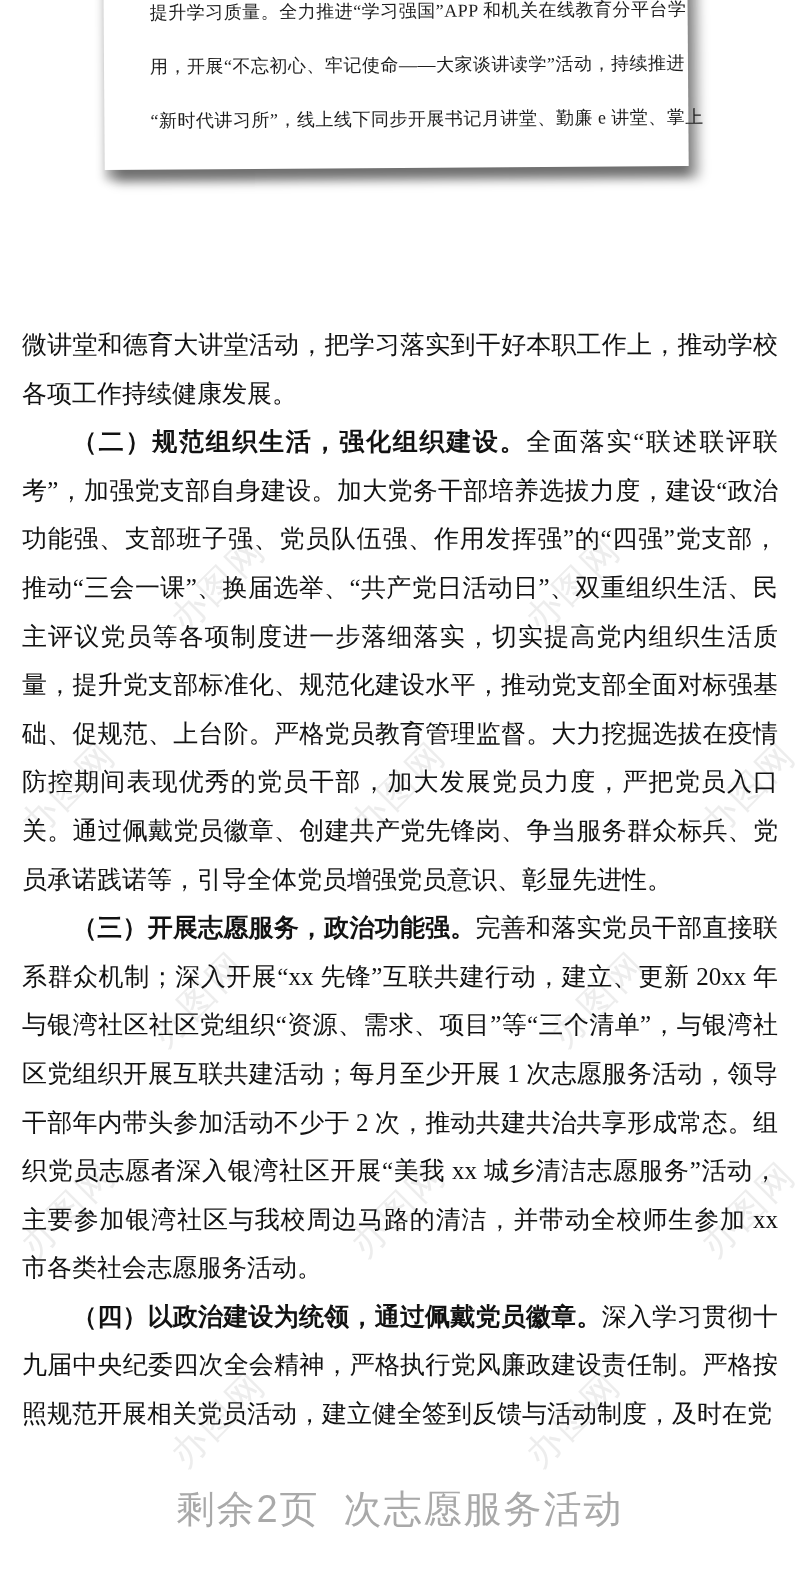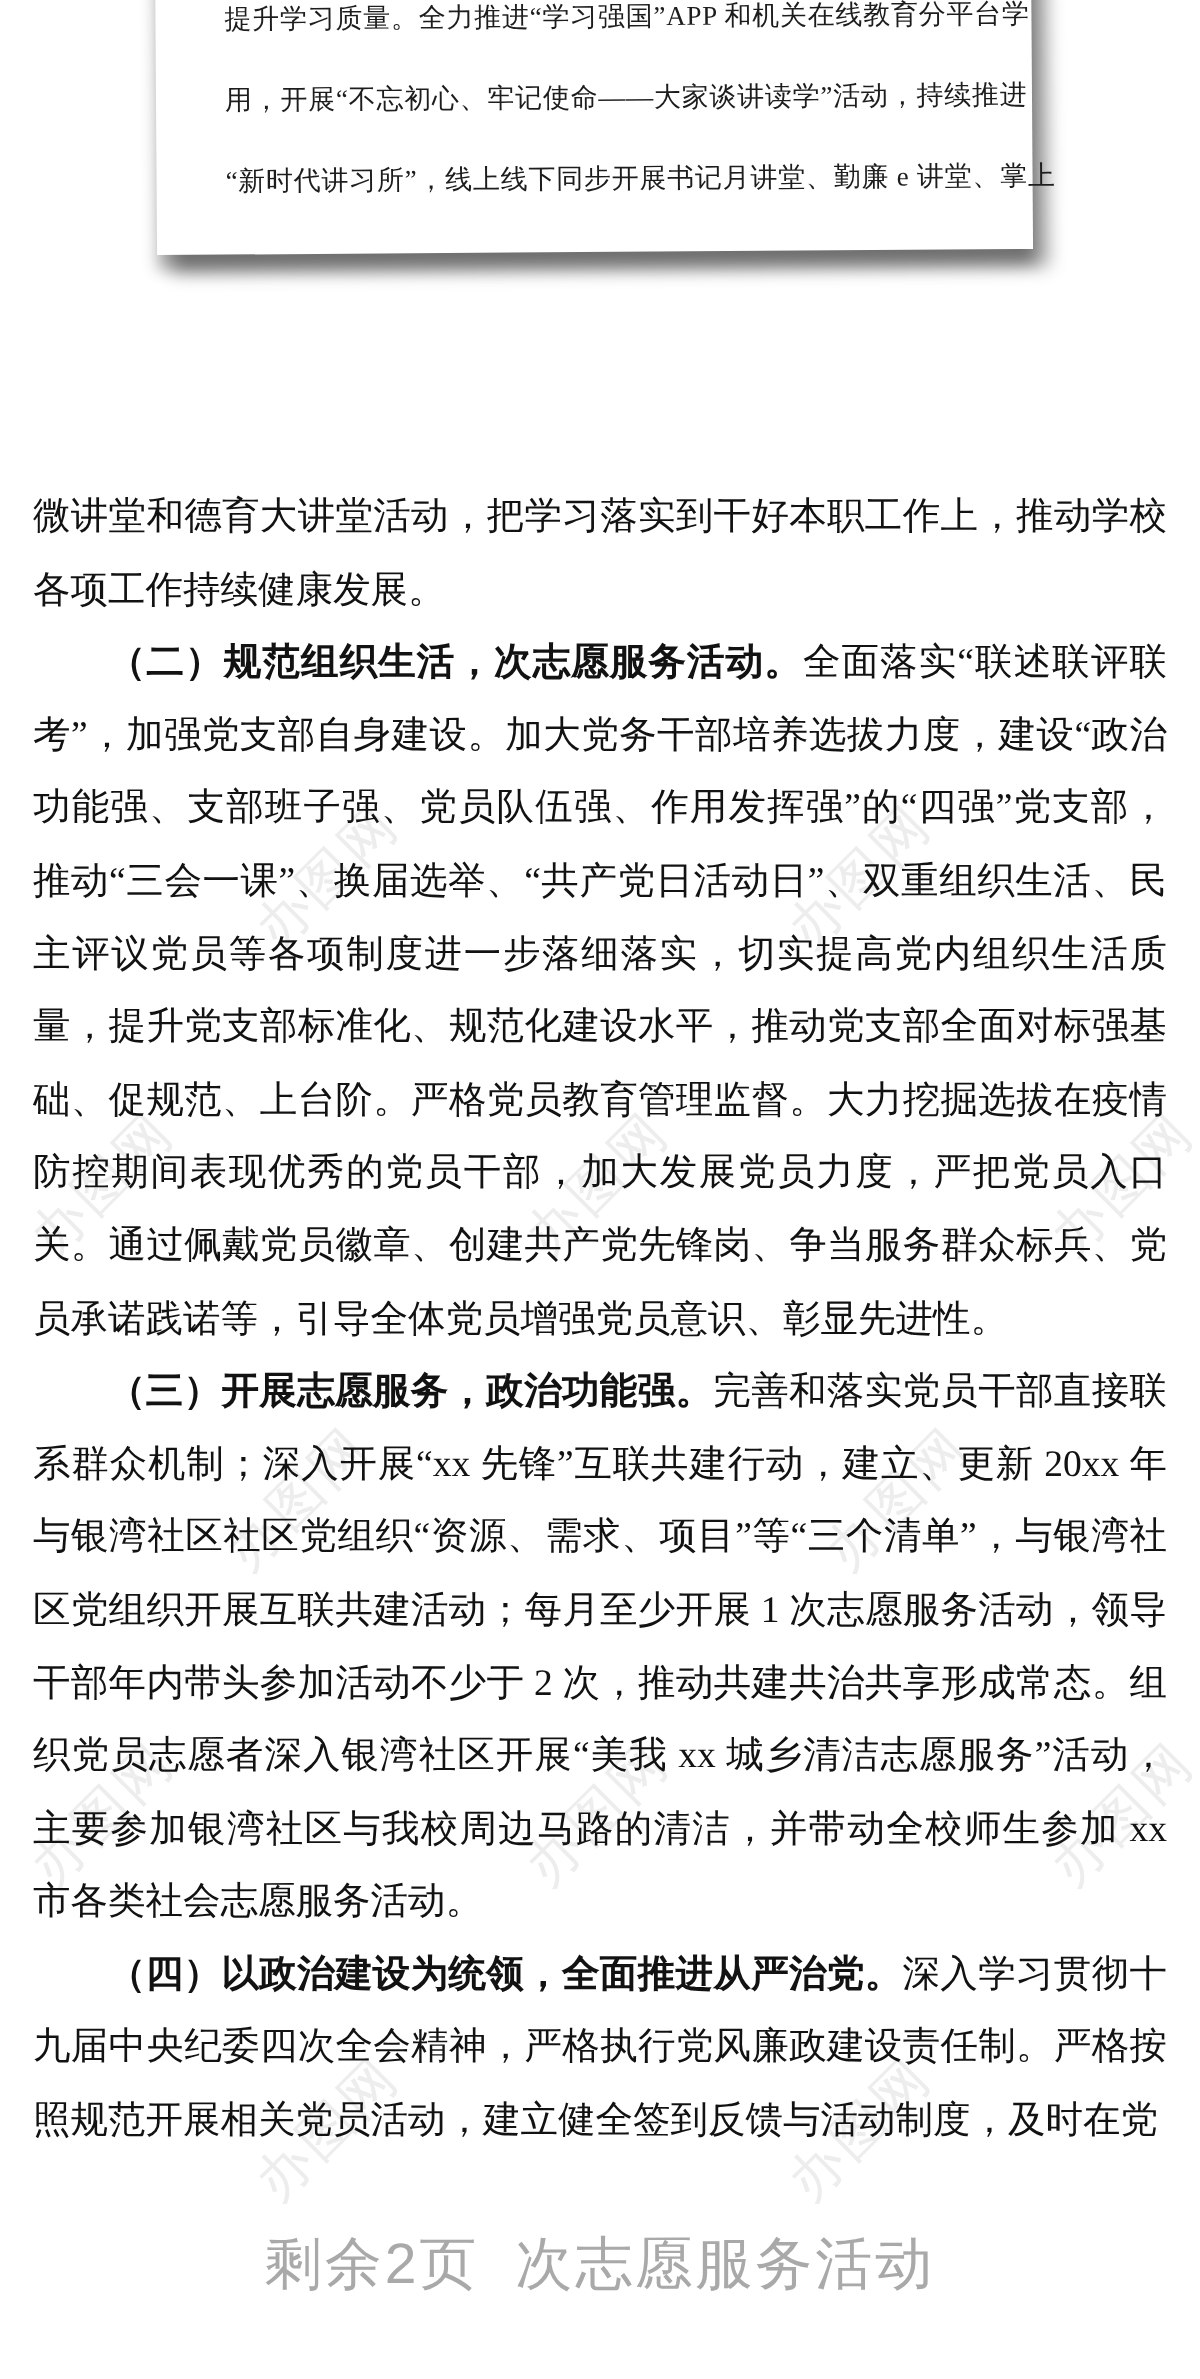--- a/index.html
+++ b/index.html
@@ -122,23 +122,23 @@
     <div class="preview-text">
       <div class="preview-line">提升学习质量。全力推进“学习强国”APP 和机关在线教育分平台学</div>
       <div class="preview-line">用，开展“不忘初心、牢记使命——大家谈讲读学”活动，持续推进</div>
       <div class="preview-line">“新时代讲习所”，线上线下同步开展书记月讲堂、勤廉 e 讲堂、掌上</div>
     </div>
   </div>
 
   <div class="doc-clip">
     <div class="doc-body">
       <p><b></b><span>微讲堂和德育大讲堂活动，把学习落实到干好本职工作上，推动学校各项工作持续健康发展。</span></p>
-      <p class="indent"><b>（二）规范组织生活，次志愿服务活动。</b><span>全面落实“联述联评联考”，加强党支部自身建设。加大党务干部培养选拔力度，建设“政治功能强、支部班子强、党员队伍强、作用发挥强”的“四强”党支部，推动“三会一课”、换届选举、“共产党日活动日”、双重组织生活、民主评议党员等各项制度进一步落细落实，切实提高党内组织生活质量，提升党支部标准化、规范化建设水平，推动党支部全面对标强基础、促规范、上台阶。严格党员教育管理监督。大力挖掘选拔在疫情防控期间表现优秀的党员干部，加大发展党员力度，严把党员入口关。通过佩戴党员徽章、创建共产党先锋岗、争当服务群众标兵、党员承诺践诺等，引导全体党员增强党员意识、彰显先进性。</span></p>
+      <p class="indent"><b>（二）规范组织生活，强化组织建设。</b><span>全面落实“联述联评联考”，加强党支部自身建设。加大党务干部培养选拔力度，建设“政治功能强、支部班子强、党员队伍强、作用发挥强”的“四强”党支部，推动“三会一课”、换届选举、“共产党日活动日”、双重组织生活、民主评议党员等各项制度进一步落细落实，切实提高党内组织生活质量，提升党支部标准化、规范化建设水平，推动党支部全面对标强基础、促规范、上台阶。严格党员教育管理监督。大力挖掘选拔在疫情防控期间表现优秀的党员干部，加大发展党员力度，严把党员入口关。通过佩戴党员徽章、创建共产党先锋岗、争当服务群众标兵、党员承诺践诺等，引导全体党员增强党员意识、彰显先进性。</span></p>
       <p class="indent"><b>（三）开展志愿服务，政治功能强。</b><span>完善和落实党员干部直接联系群众机制；深入开展“xx 先锋”互联共建行动，建立、更新 20xx 年与银湾社区社区党组织“资源、需求、项目”等“三个清单”，与银湾社区党组织开展互联共建活动；每月至少开展 1 次志愿服务活动，领导干部年内带头参加活动不少于 2 次，推动共建共治共享形成常态。组织党员志愿者深入银湾社区开展“美我 xx 城乡清洁志愿服务”活动，主要参加银湾社区与我校周边马路的清洁，并带动全校师生参加 xx 市各类社会志愿服务活动。</span></p>
-      <p class="indent"><b>（四）以政治建设为统领，全面推进从严治党。</b><span>深入学习贯彻十九届中央纪委四次全会精神，严格执行党风廉政建设责任制。严格按照规范开展相关党员活动，建立健全签到反馈与活动制度，及时在党</span></p>
+      <p class="indent"><b>（四）以政治建设为统领，通过佩戴党员徽章。</b><span>深入学习贯彻十九届中央纪委四次全会精神，严格执行党风廉政建设责任制。严格按照规范开展相关党员活动，建立健全签到反馈与活动制度，及时在党</span></p>
     </div>
   </div>
 
   <div class="footer-hint">
     <span>剩余2页</span>
     <span>次志愿服务活动</span>
   </div>
 
 </div>
 

